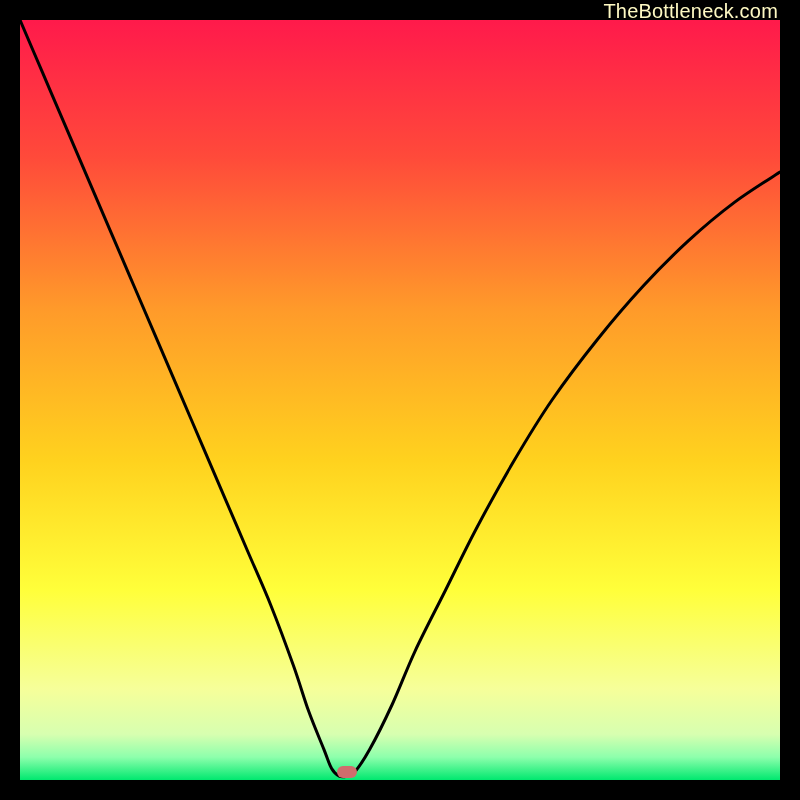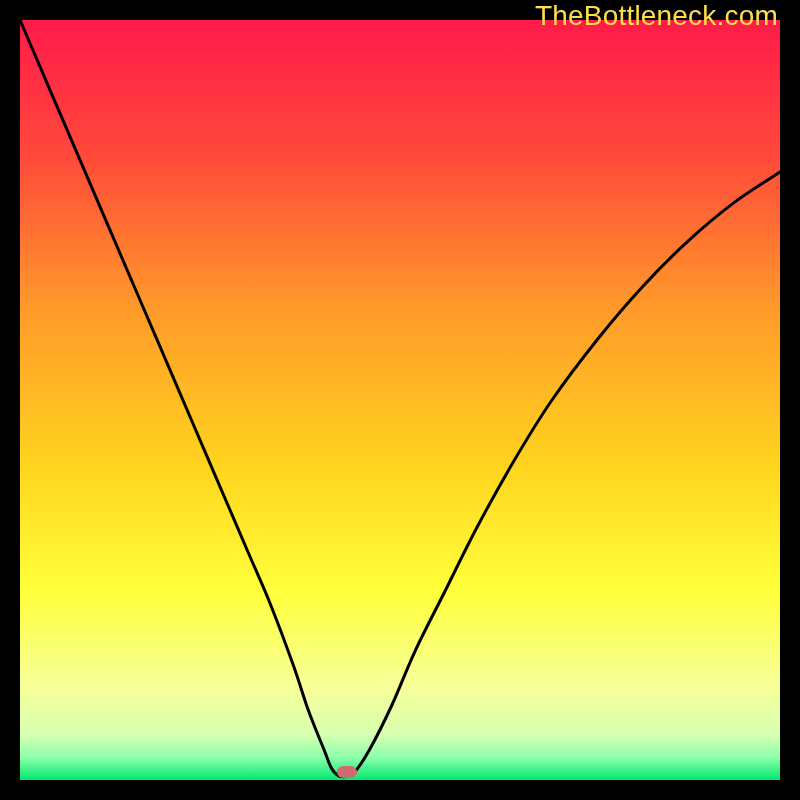--- a/index.html
+++ b/index.html
@@ -23,22 +23,22 @@
     position: absolute;
     left: 0;
     top: 0;
     width: 760px;
     height: 760px;
   }
   .watermark {
     position: absolute;
     top: 0px;
     right: 22px;
-    color: #fde047;
-    font-size: 28px;
+    color: #fef9c3;
+    font-size: 20px;
     font-weight: 500;
     letter-spacing: 0.2px;
   }
   .marker {
     position: absolute;
     width: 20px;
     height: 12px;
     border-radius: 6px;
     background: #cf6d6d;
     transform: translate(-50%, -50%);

